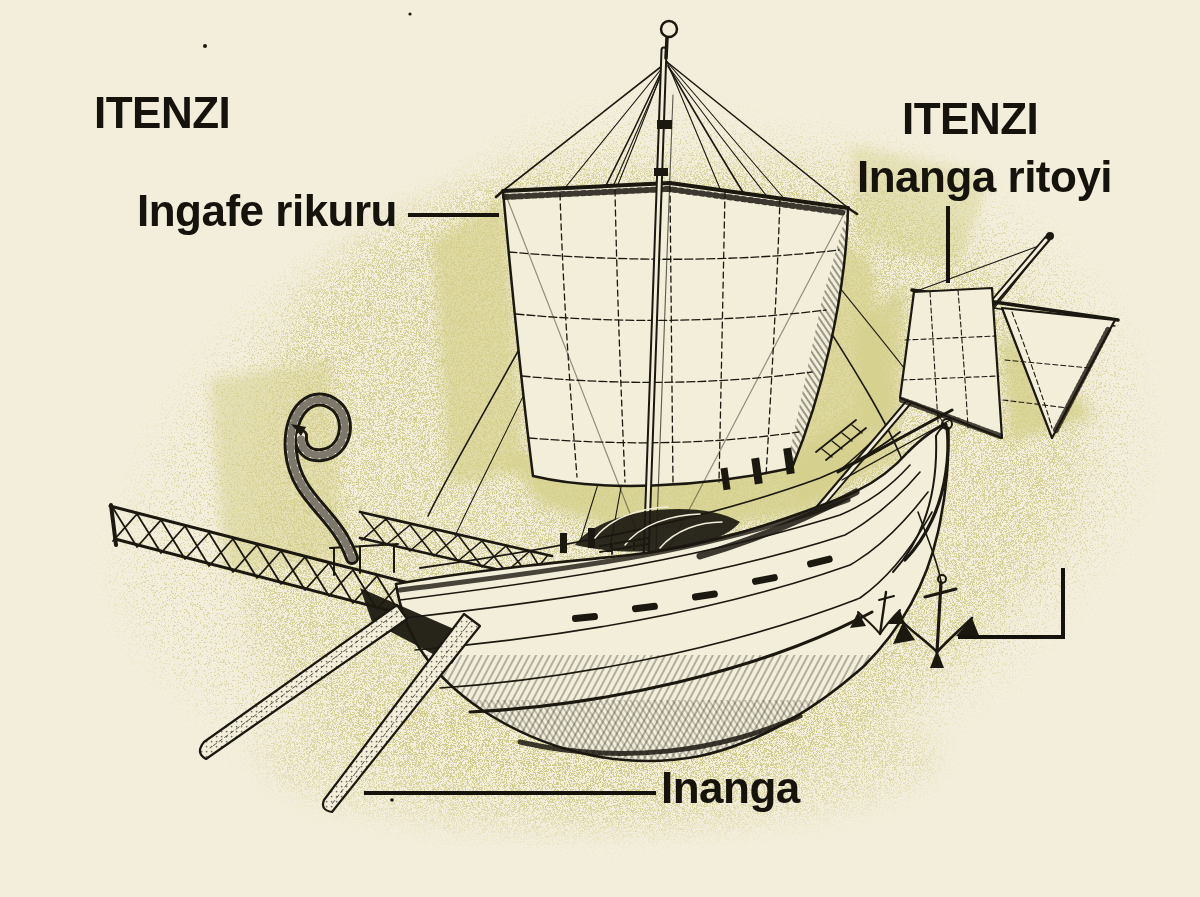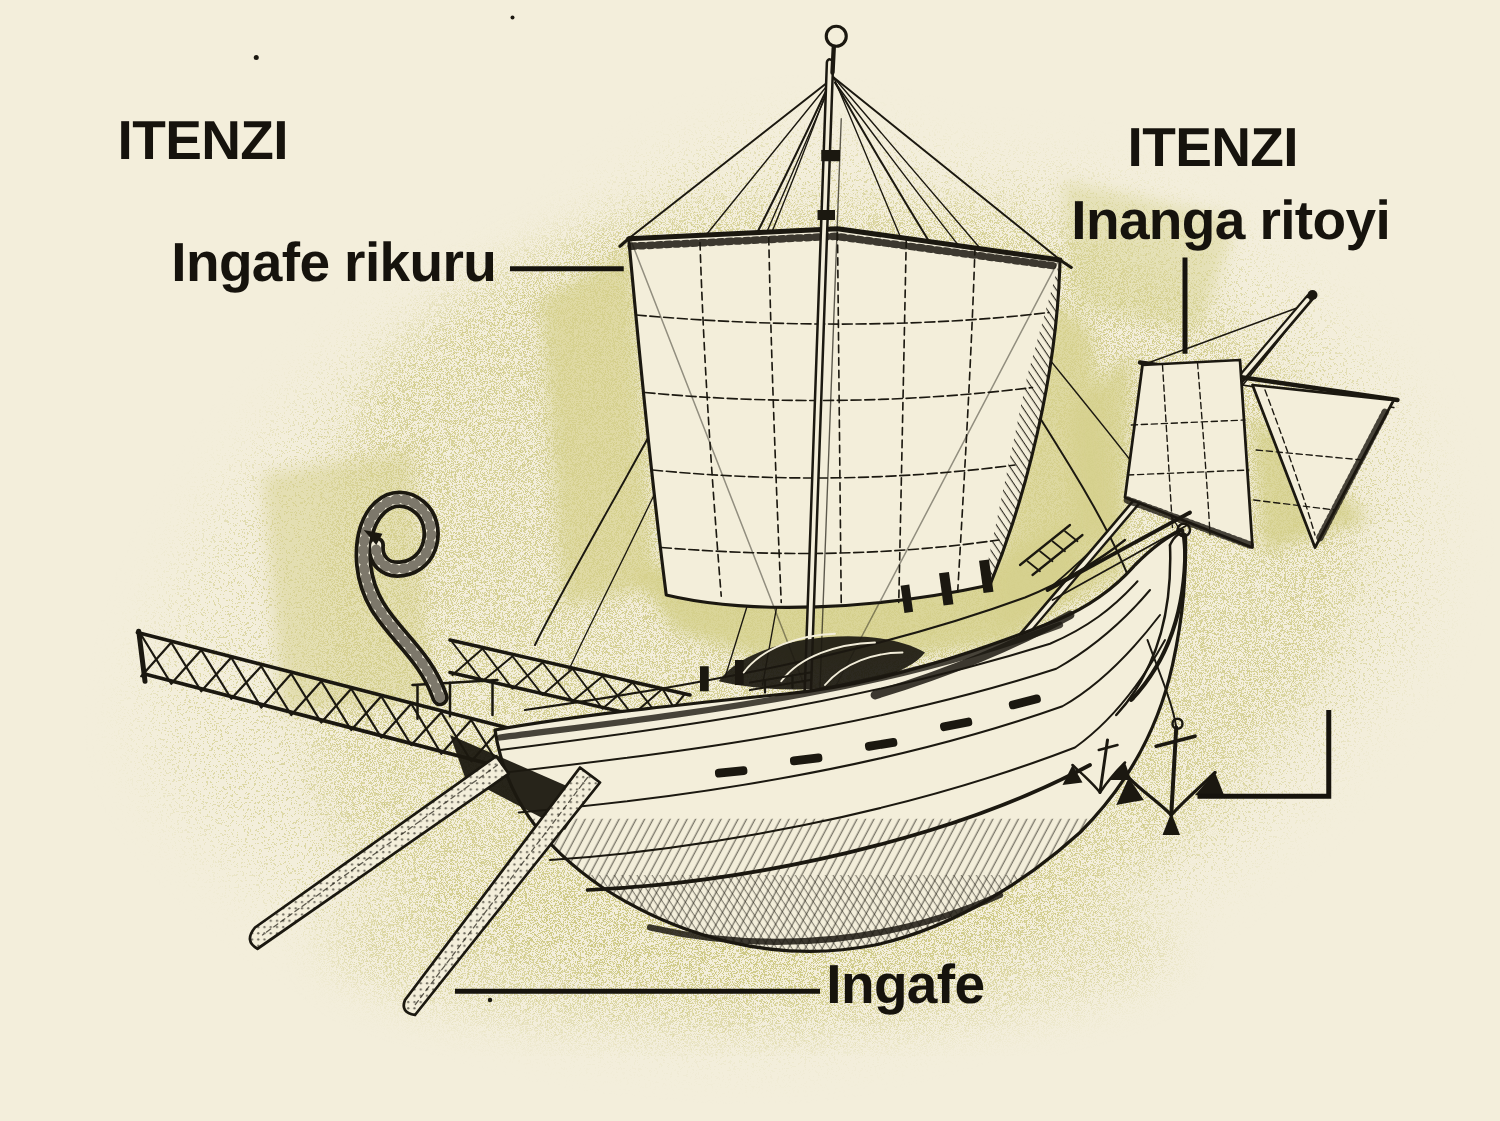--- a/index.html
+++ b/index.html
@@ -288,15 +288,15 @@
     <line x1="948" y1="206" x2="948" y2="283"></line>
     <polyline points="1063,568 1063,637 958,637"></polyline>
     <line x1="364" y1="793" x2="656" y2="793"></line>
   </g>
 </svg>
 
 <div class="lbl" style="left:94px;top:90px;">ITENZI</div>
 <div class="lbl" style="left:902px;top:96px;">ITENZI</div>
 <div class="lbl" style="left:137px;top:188px;">Ingafe rikuru</div>
 <div class="lbl" style="left:857px;top:154px;">Inanga ritoyi</div>
-<div class="lbl" style="left:661px;top:765px;">Ingafe</div>
+<div class="lbl" style="left:661px;top:765px;">Inanga</div>
 
 </div>
 
 </body></html>

